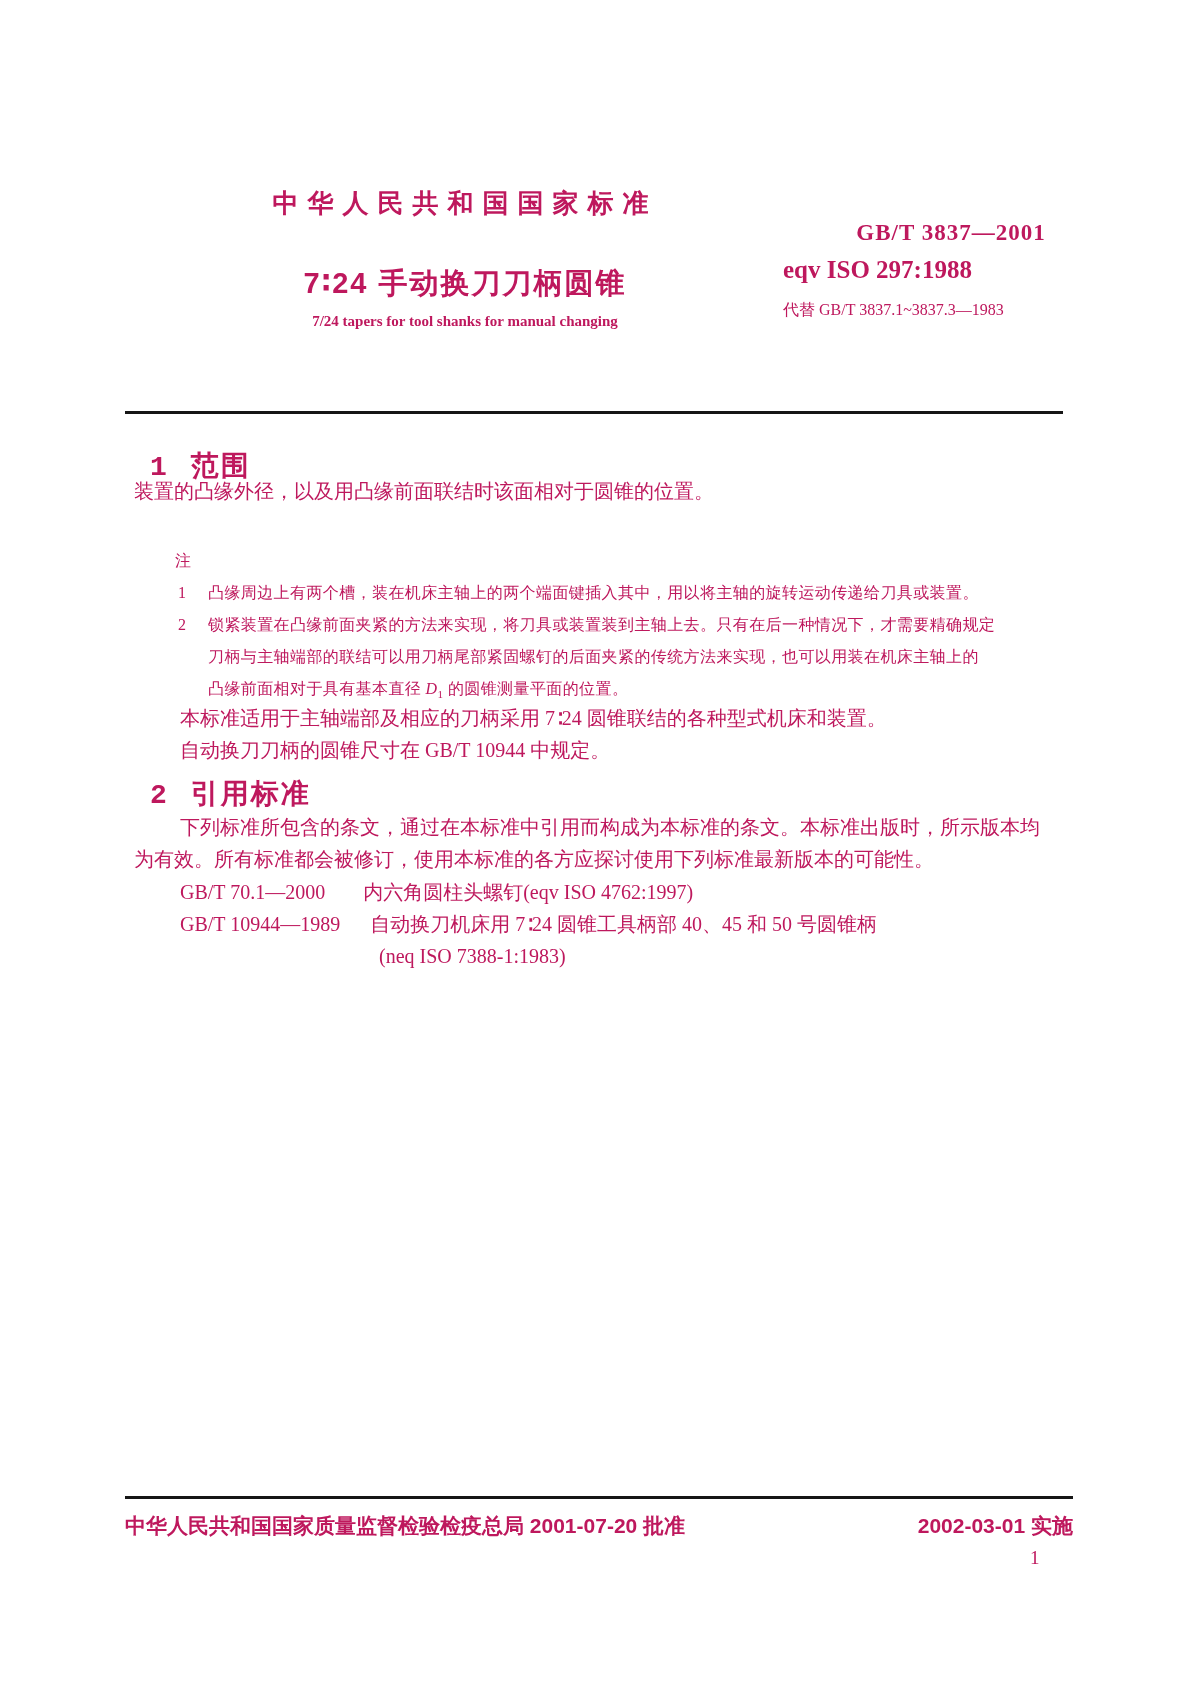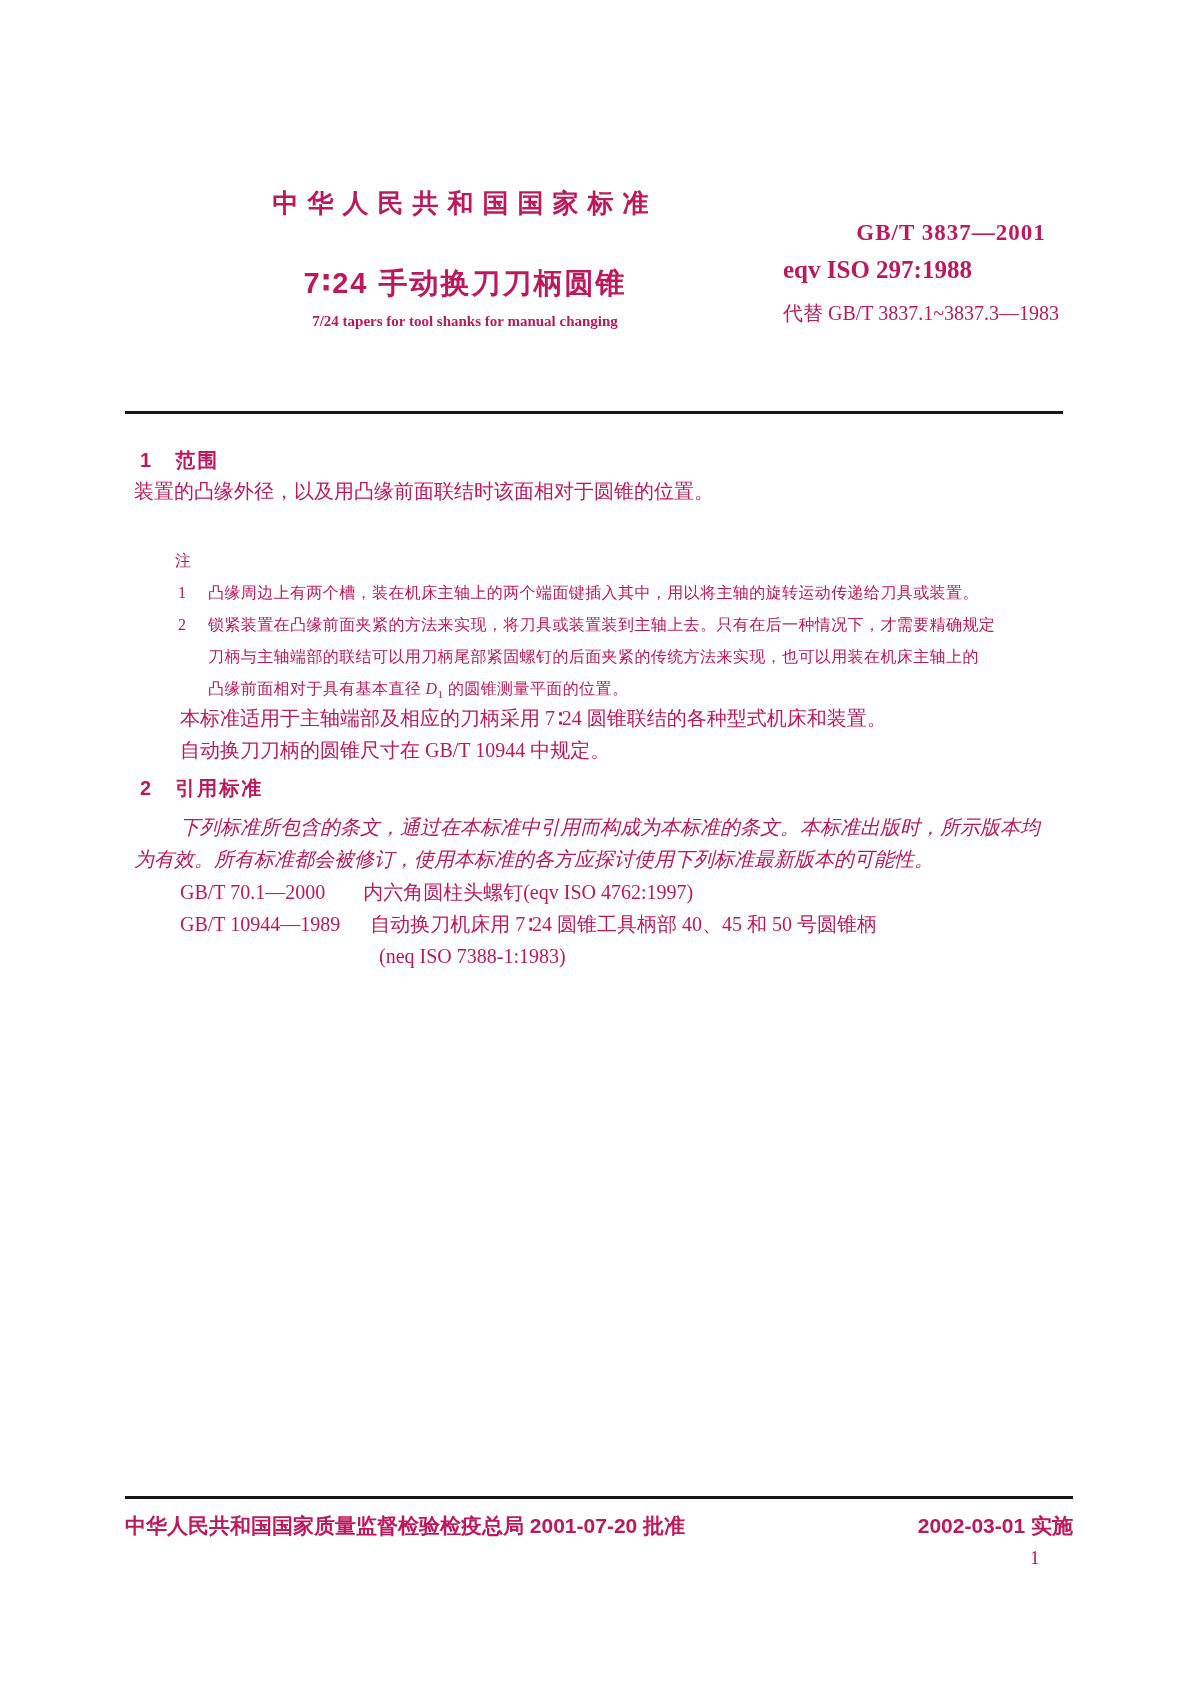--- a/index.html
+++ b/index.html
@@ -33,46 +33,46 @@
     text-align: center;
     font-size: 15px; font-weight: bold;
     white-space: nowrap;
   }
   .std-block { position: absolute; left: 783px; top: 220px; width: 300px; }
   .std-code {
     font-size: 23px; font-weight: bold; letter-spacing: 1px;
     margin-left: 36px; white-space: nowrap; text-align: center;
   }
   .std-eqv { font-size: 25px; font-weight: bold; margin-top: 10px; white-space: nowrap; }
-  .std-replaces { font-size: 20px; margin-top: 16px; white-space: nowrap; }
+  .std-replaces { font-size: 16px; margin-top: 16px; white-space: nowrap; }
 
   
   .rule-top    { position: absolute; left: 125px; top: 411px;  width: 938px; height: 3px; background: #161616; }
   .rule-bottom { position: absolute; left: 125px; top: 1496px; width: 948px; height: 3px; background: #161616; }
 
   
   .sec-heading {
-    position: absolute; left: 134px; width: 932px;
-    font-family: Liberation Sans, sans-serif;
-    font-size: 20px; font-weight: 600; white-space: nowrap;
+    position: absolute; left: 144px; width: 932px;
+    font-family: Liberation Mono, monospace;
+    font-size: 28px; font-weight: 600; white-space: nowrap;
   }
   .sec-heading .h-num  { margin-left: 6px; }
   .sec-heading .h-text { margin-left: 24px; letter-spacing: 2px; }
   #sec1-heading { top: 447px; }
   #sec2-heading { top: 775px; }
 
   .para {
     position: absolute; left: 134px; width: 1000px;
     font-size: 20px; line-height: 32px; white-space: nowrap;
   }
   .indent { padding-left: 46px; }
   #para1 { top: 475px; }
   #para2 { top: 702px; }
   #para3 { top: 734px; }
-  #para4 { top: 811px; font-style: italic; }
+  #para4 { top: 811px; }
 
   .note-label {
     position: absolute; left: 134px; top: 551px;
     padding-left: 41px; font-size: 16px; white-space: nowrap;
   }
   .note-row {
     position: absolute; left: 134px; width: 1000px;
     font-size: 16px; line-height: 32px; letter-spacing: 0.4px;
   }
   #note1 { top: 577px; }

